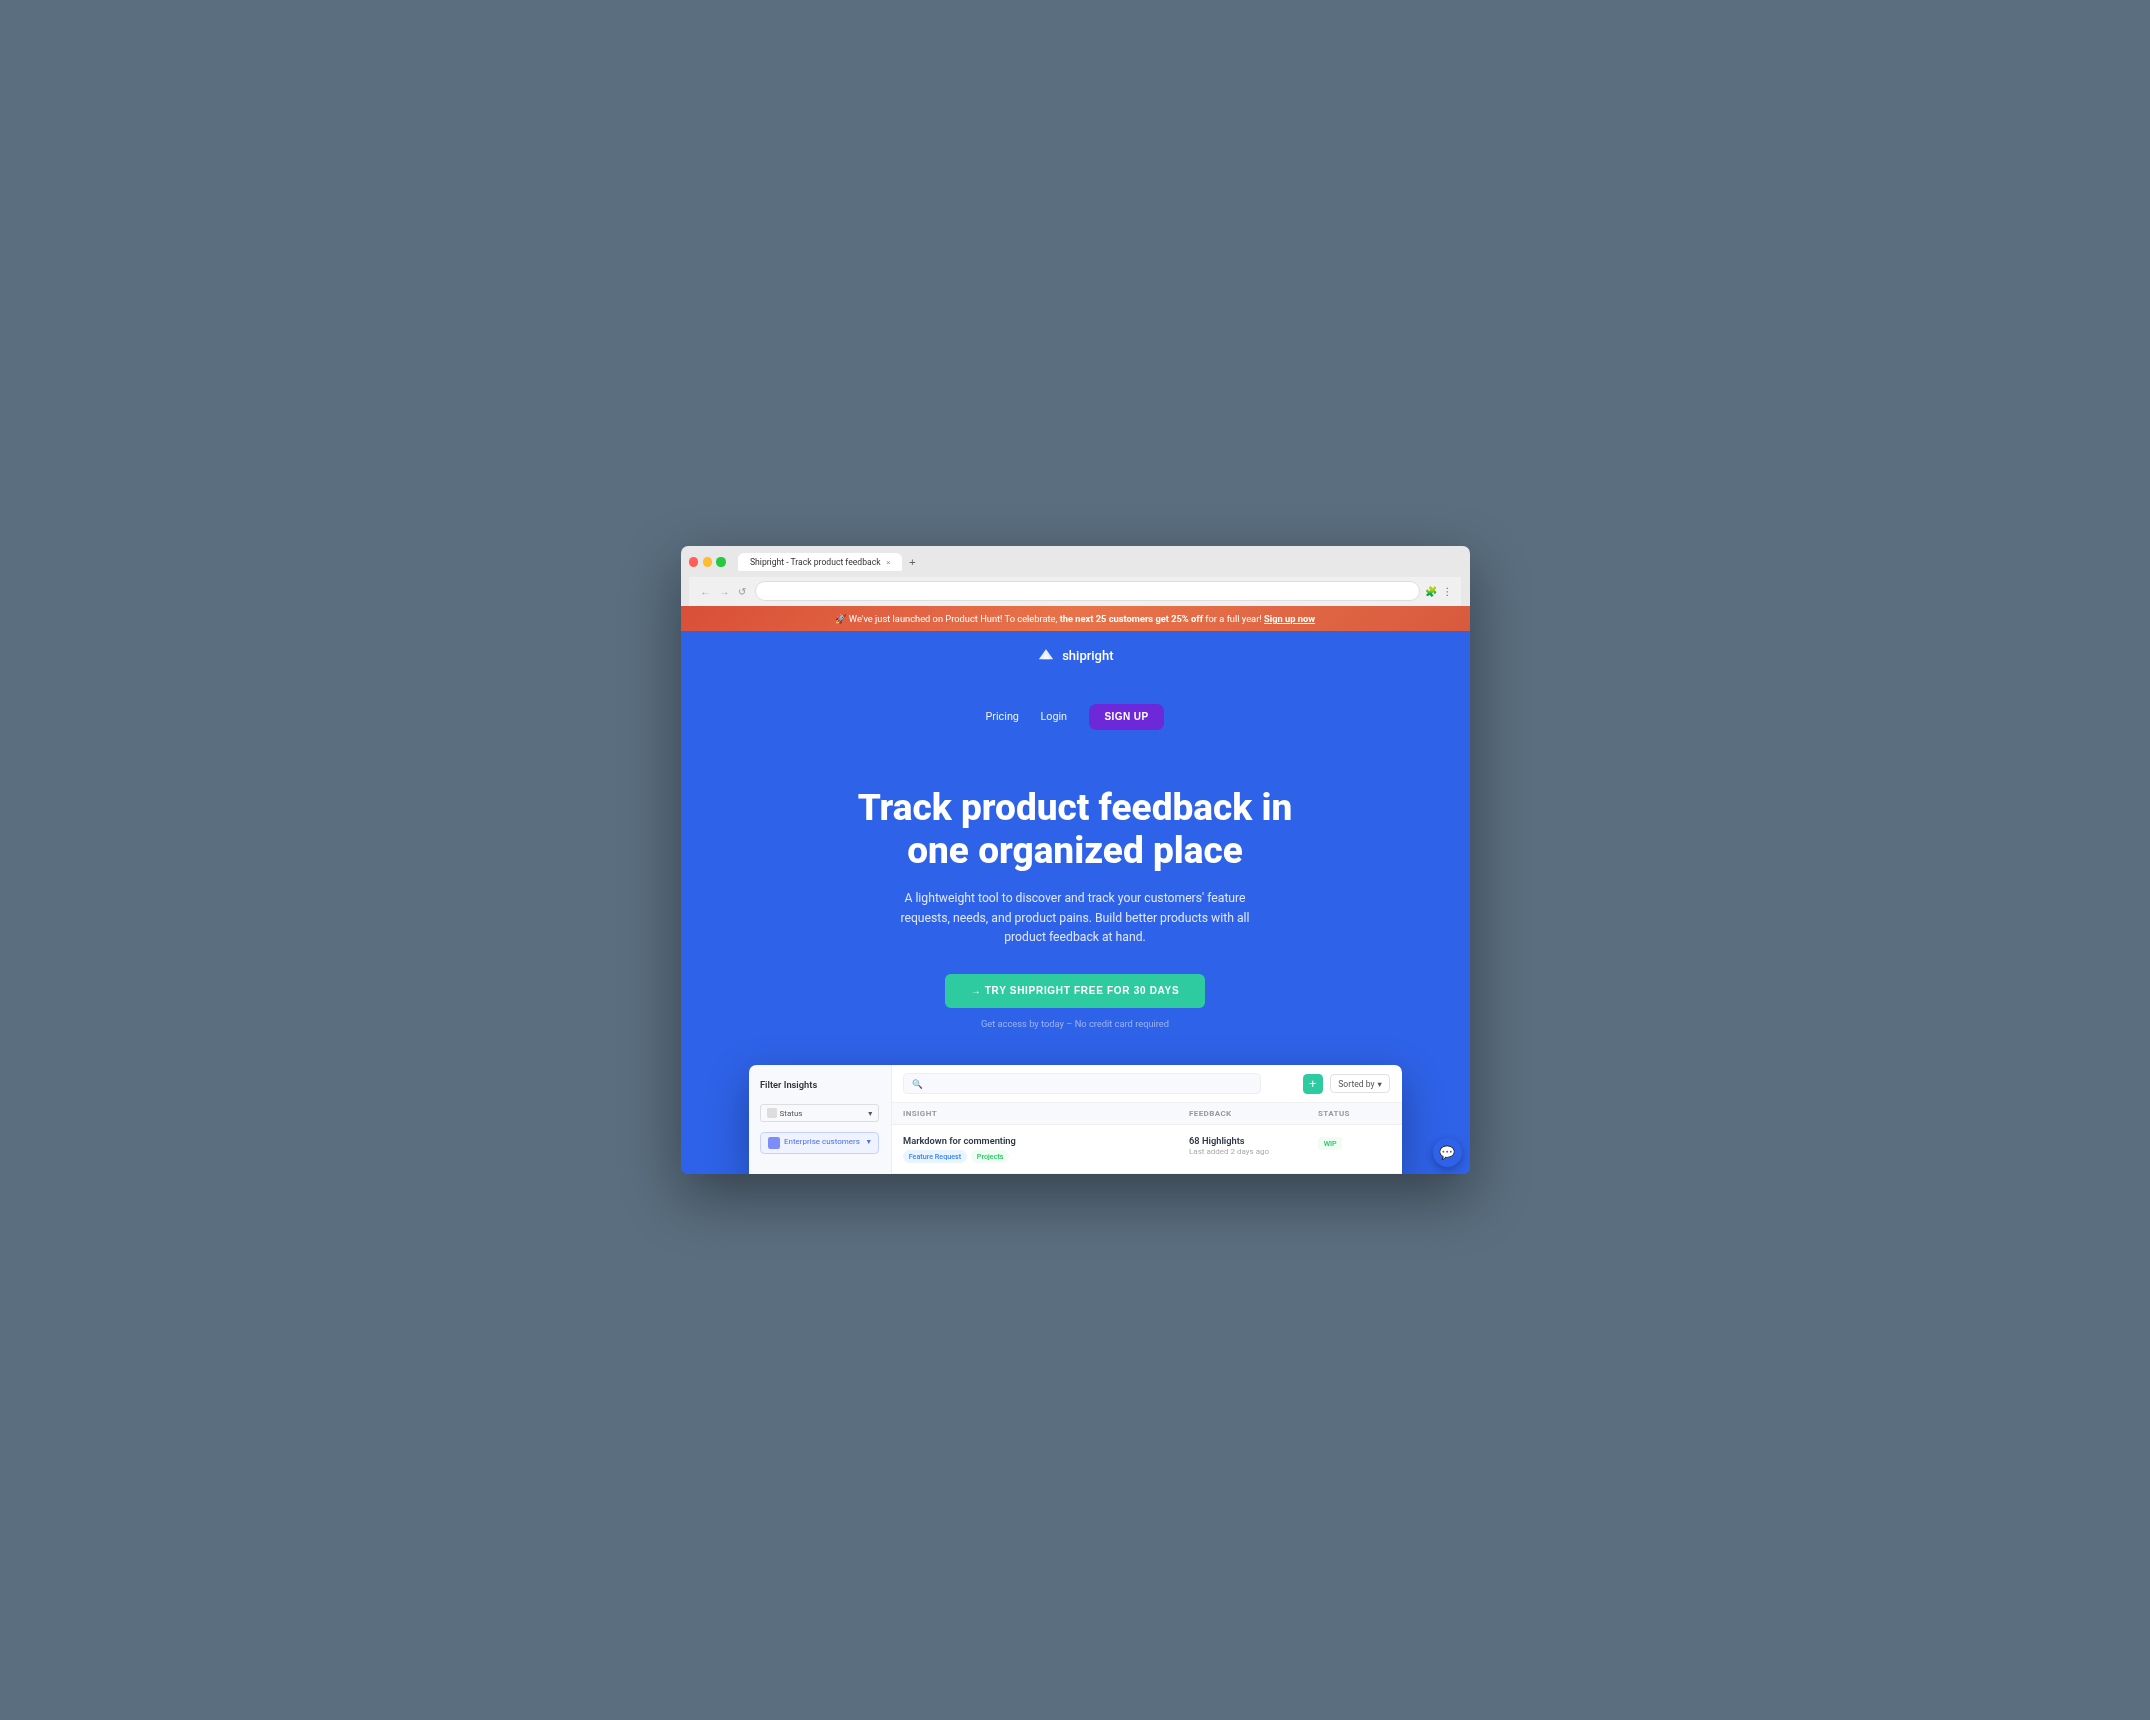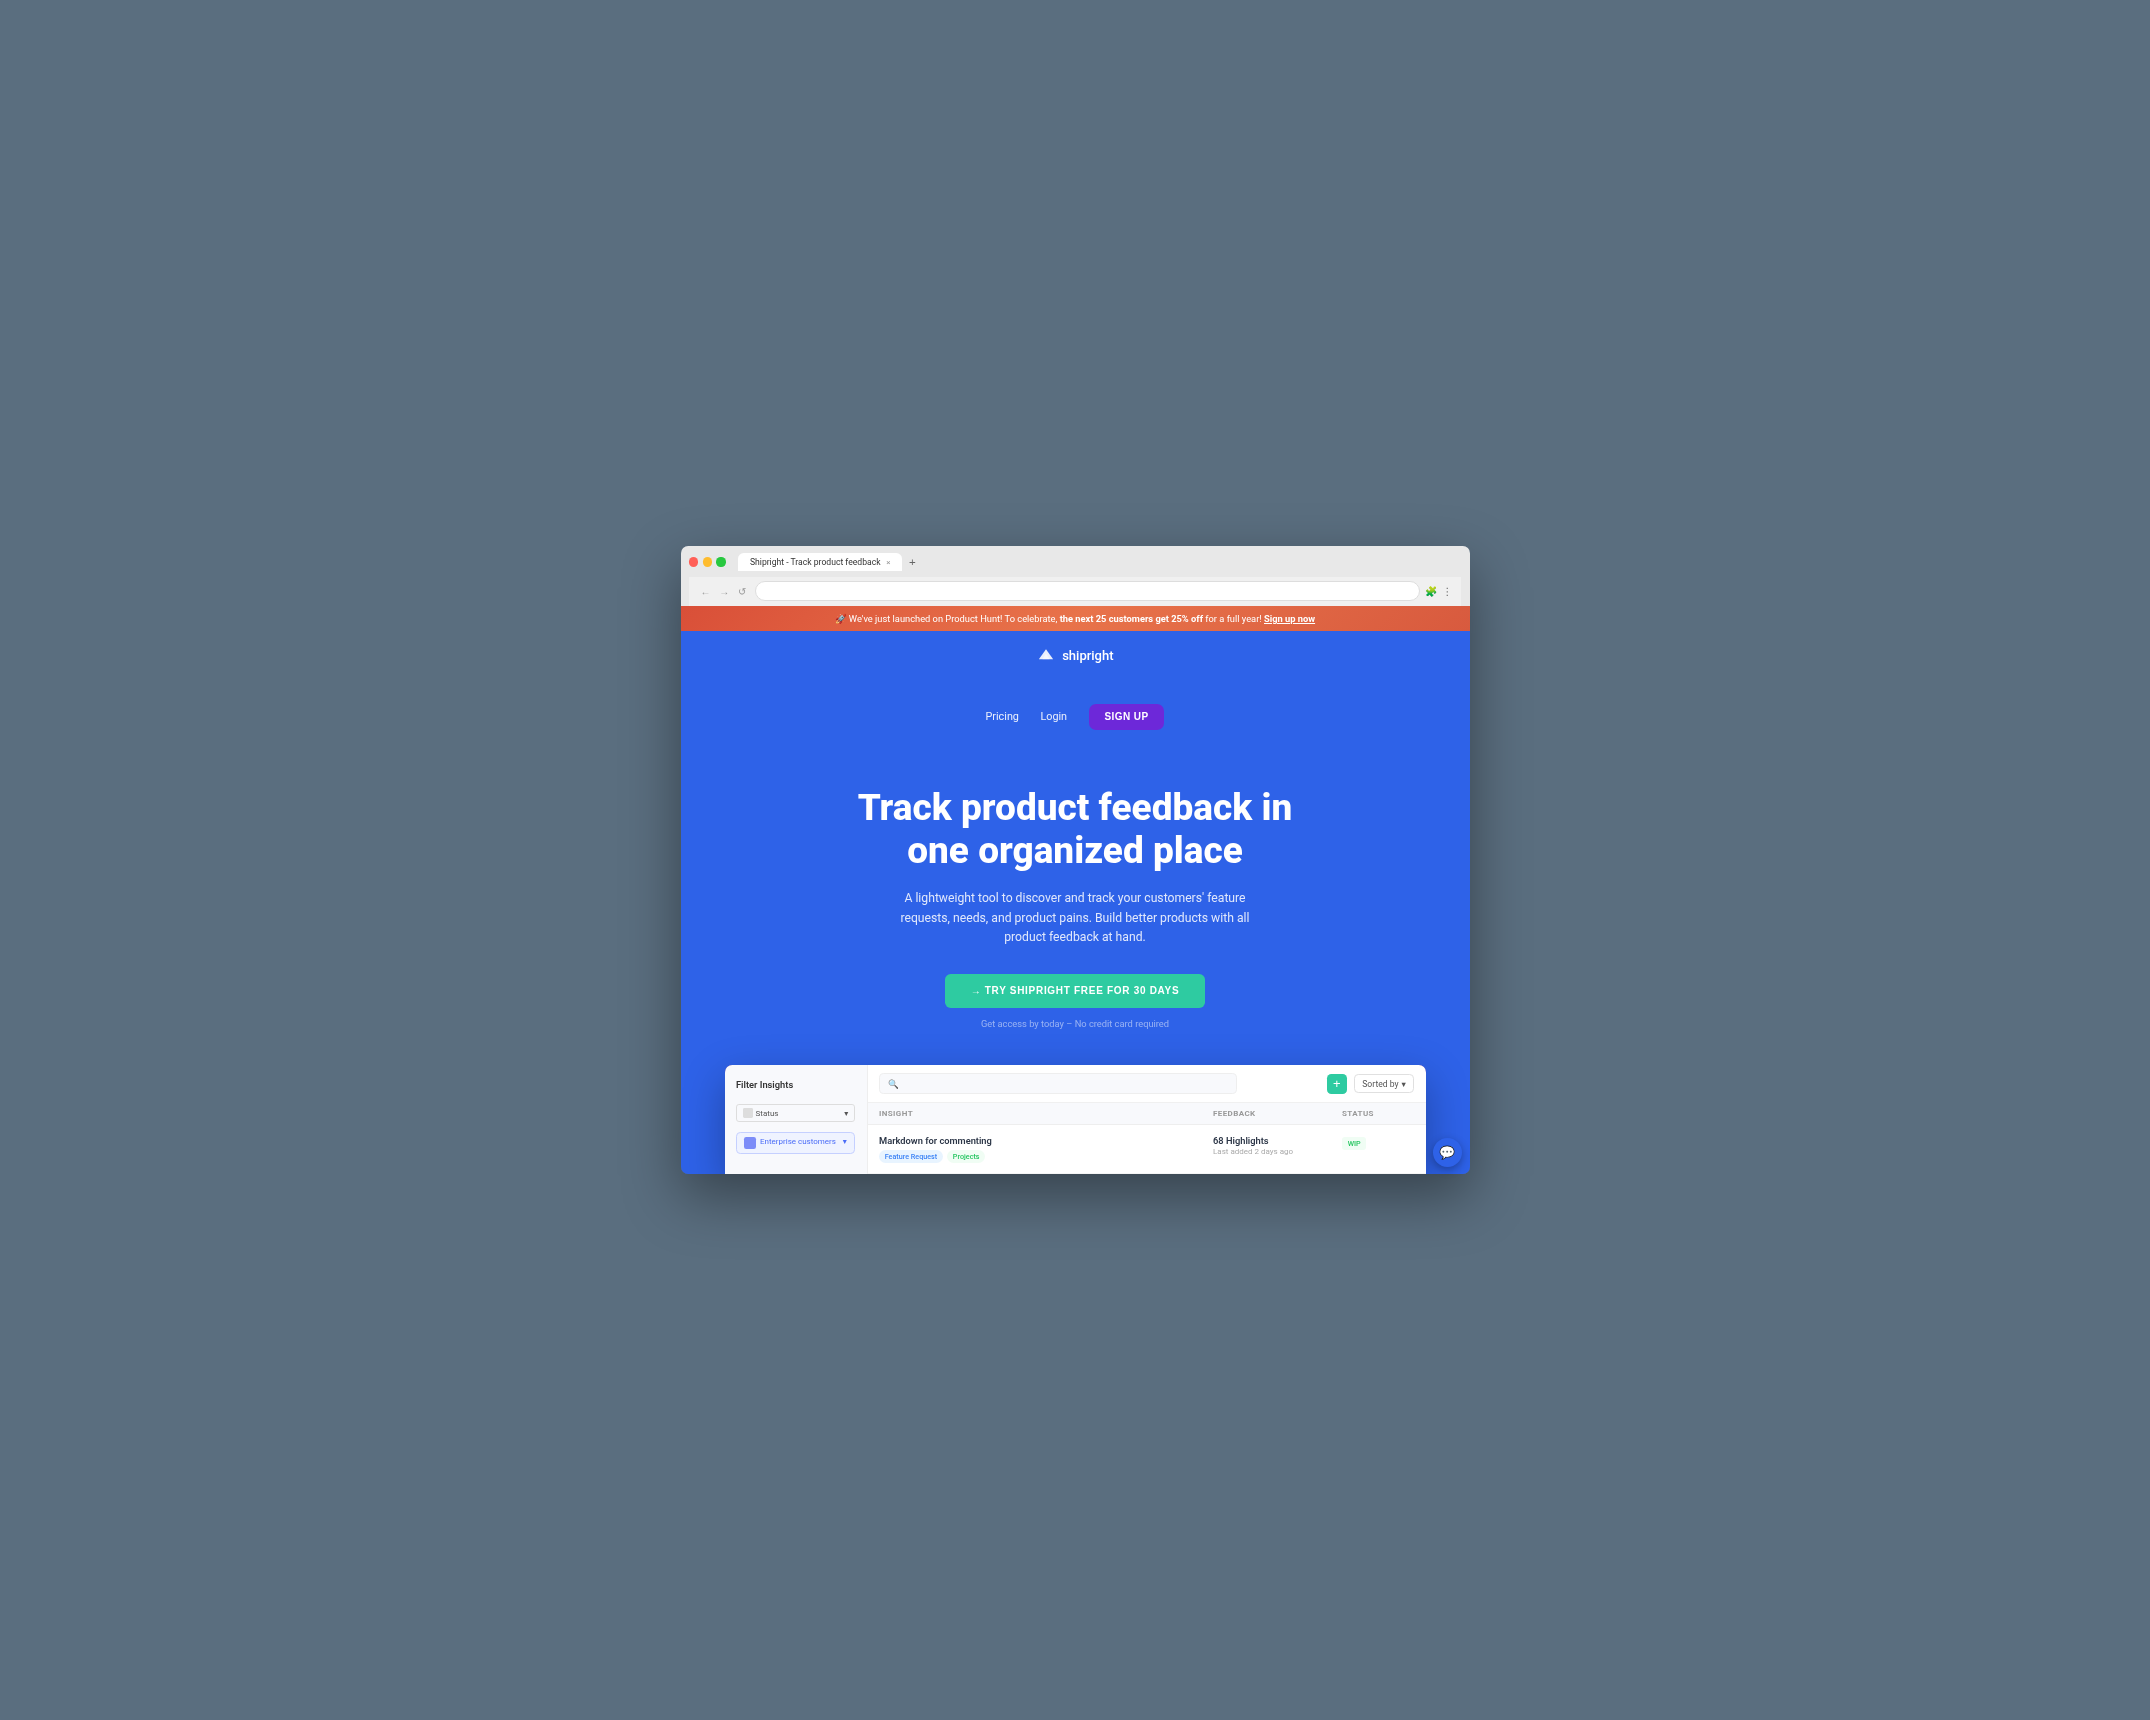--- a/index.html
+++ b/index.html
@@ -242,21 +242,21 @@
     }
 
     .hero-note {
       margin-top: 10px;
       font-size: 9.3px;
       color: rgba(255,255,255,0.5);
     }
 
     
     .app-preview {
-      margin: 0 44px;
+      margin: 0 68px;
       background: #4c1d95;
       border-radius: 7.2px 7.2px 0 0;
       overflow: hidden;
       box-shadow: 0 14.3px 43px rgba(0,0,0,0.3);
       display: flex;
     }
 
     
     .app-sidebar {
       width: 143px;

